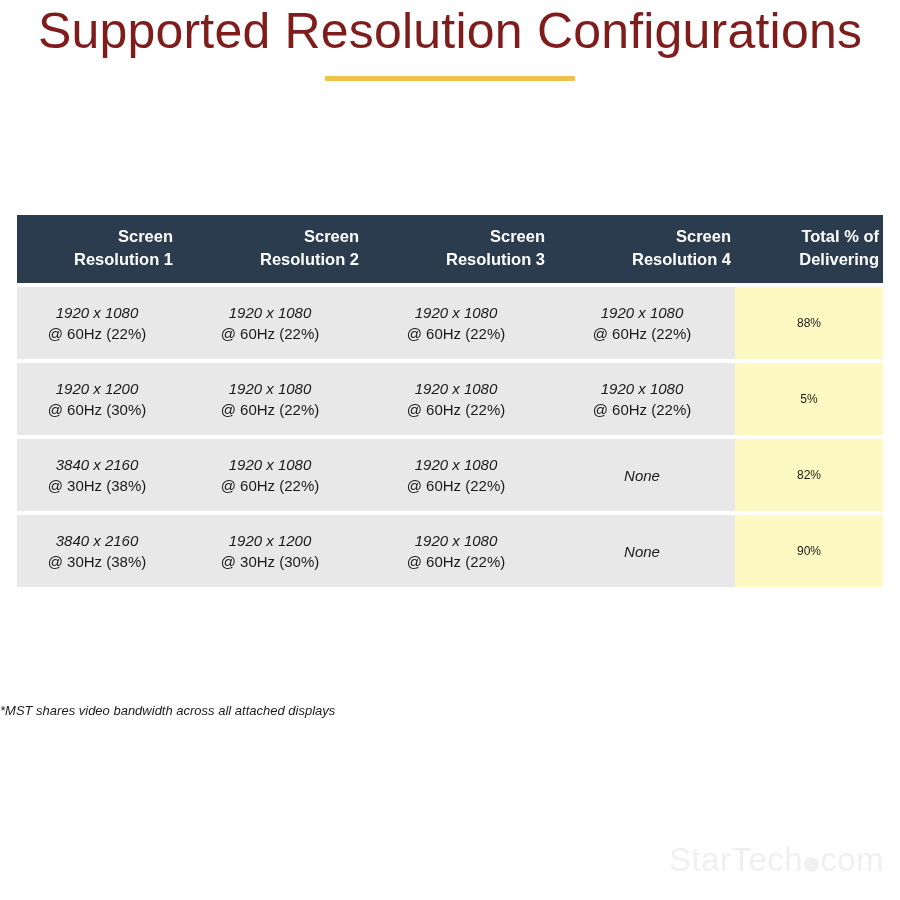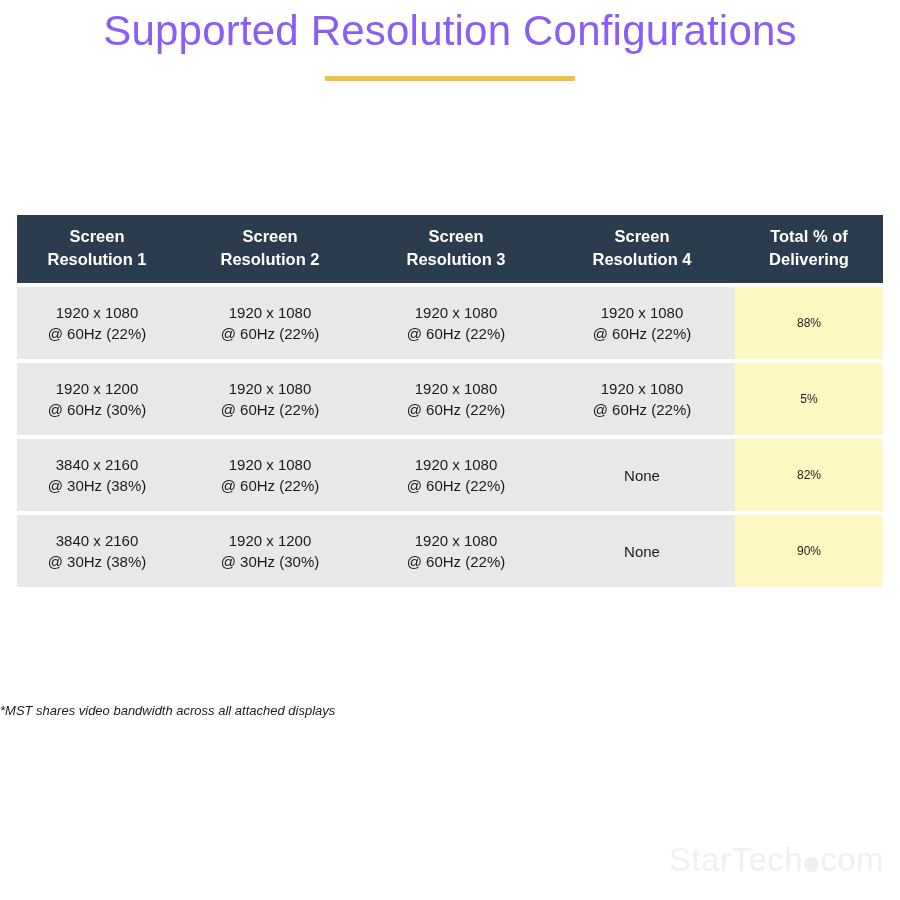--- a/index.html
+++ b/index.html
@@ -19,25 +19,25 @@
   
   .title-block {
     position: absolute;
     top: 4px;
     left: 0;
     width: 900px;
     text-align: center;
   }
   .title-line {
     font-family: "Liberation Sans", sans-serif;
-    font-size: 42px;
+    font-size: 50px;
     font-weight: 400;
     line-height: 54px;
     letter-spacing: 0.2px;
-    color: #8b5cf6;
+    color: #7f1d1d;
     white-space: nowrap;
   }
   .title-rule {
     width: 250px;
     height: 5px;
     background: #eec248;
     margin: 18px auto 0 auto;
     border-radius: 1px;
   }
 
@@ -59,37 +59,37 @@
     color: #ffffff;
     font-size: 16.5px;
     font-weight: bold;
     line-height: 23px;
     padding: 10px 4px 12px 4px;
     text-align: center;
     vertical-align: middle;
     height: 44px;
   }
   .tbl thead tr th:first-child { border-top-left-radius: 0; }
-  .hdr-sub { display: block; }
+  .hdr-sub { display: block; text-align: right; }
 
   .tbl tbody td {
     background: #e8e8e8;
     font-size: 15px;
     line-height: 21px;
     color: #1b1b1b;
     text-align: center;
     vertical-align: middle;
     padding: 12px 4px;
     height: 48px;
   }
   .tbl tbody td.bw {
     background: #fef9c3;
     font-size: 12px;
   }
-  .cell-l1 { display: block; }
+  .cell-l1 { display: block; font-style: italic; }
   .cell-l2 { display: block; }
 
   
   col.c1 { width: 160px; }
   col.c2 { width: 186px; }
   col.c3 { width: 186px; }
   col.c4 { width: 186px; }
   col.c5 { width: 148px; }
 
   

